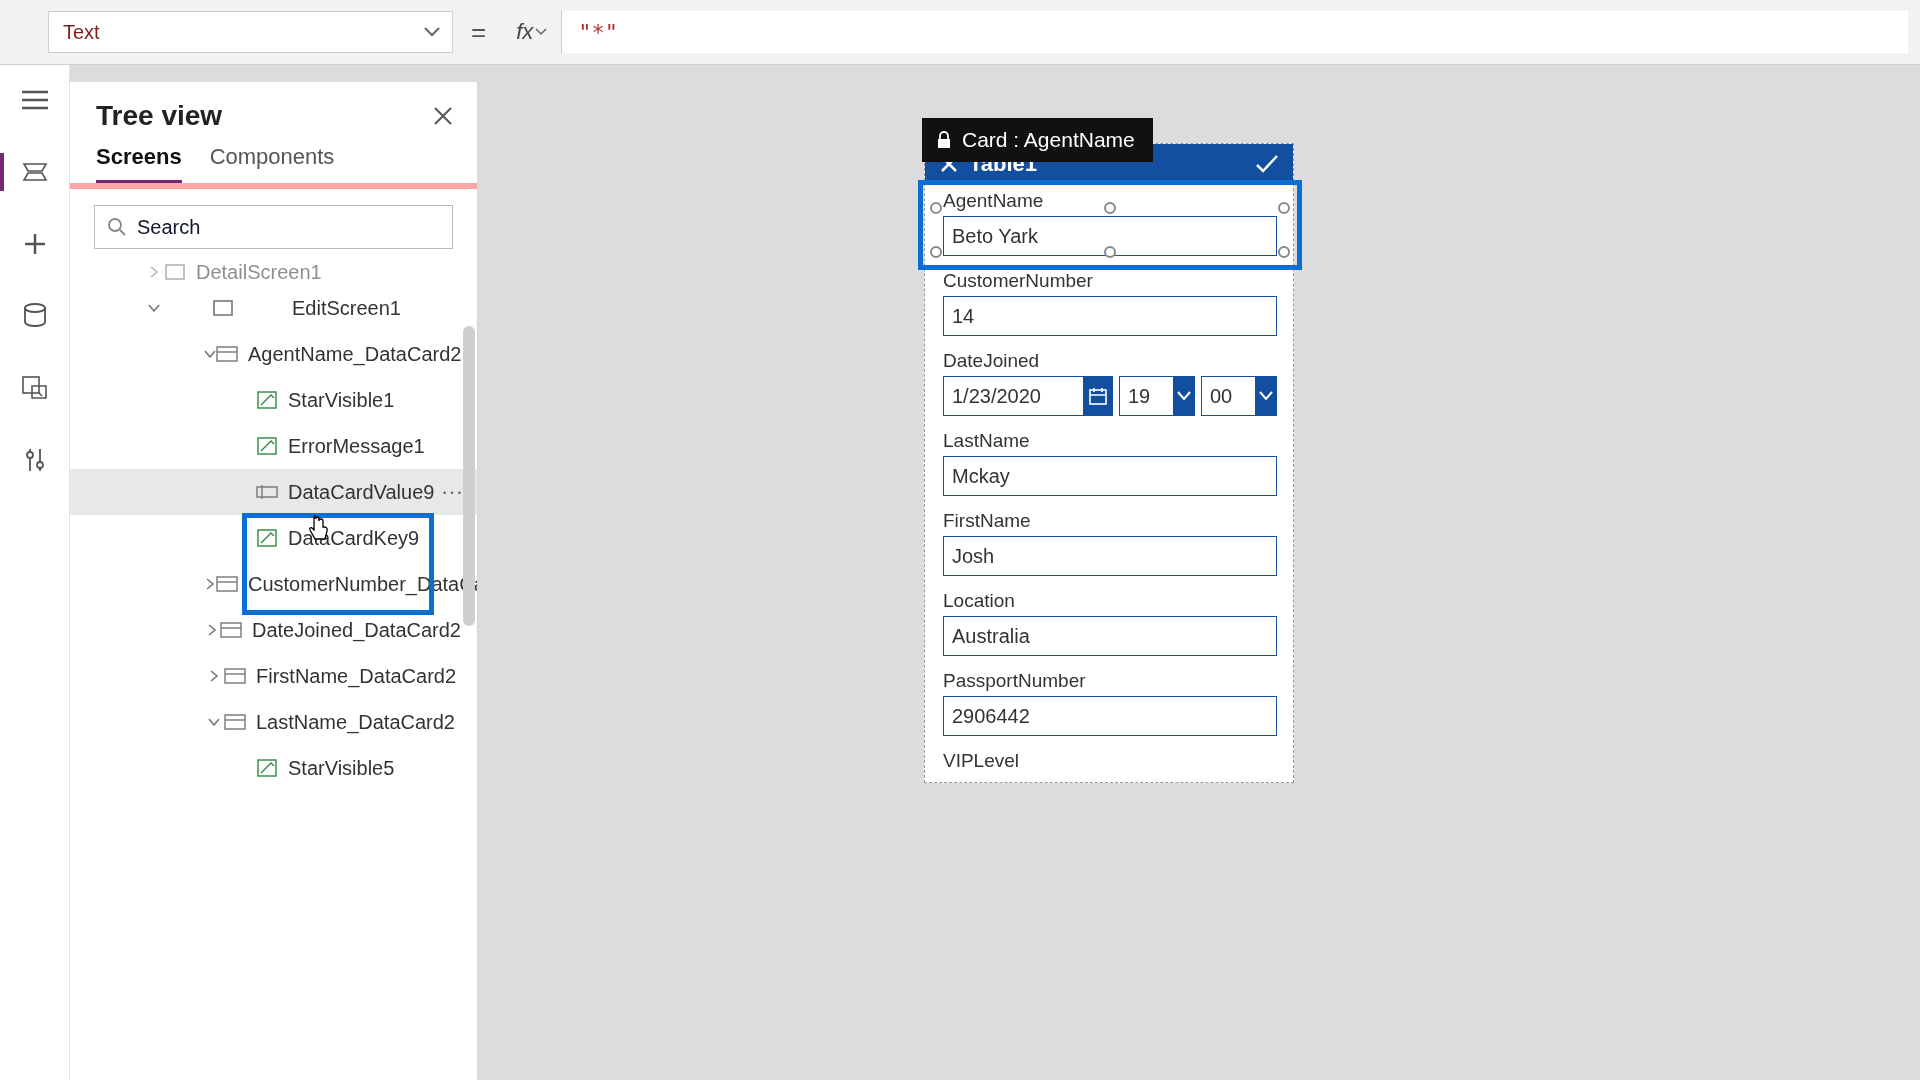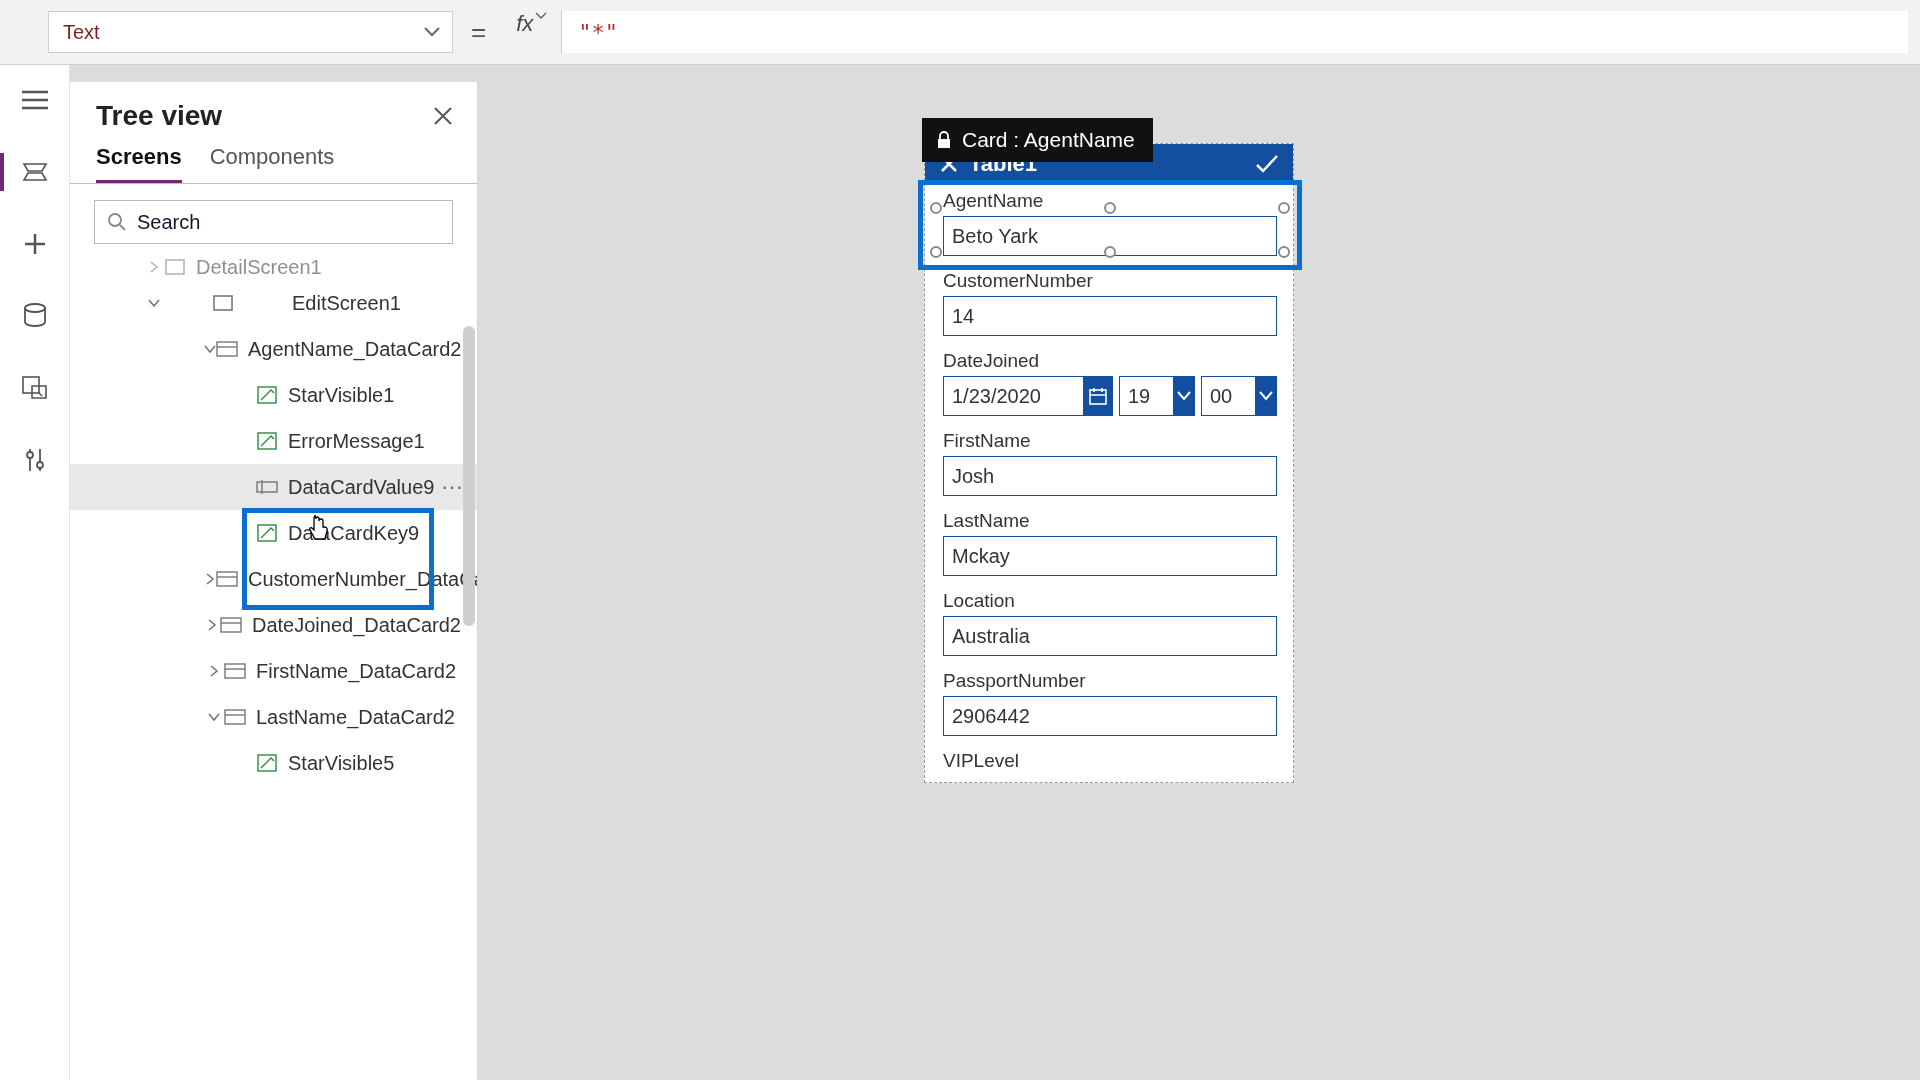--- a/index.html
+++ b/index.html
@@ -3,35 +3,35 @@
 <meta charset="utf-8">
 <style>
   * { box-sizing: border-box; margin: 0; padding: 0; font-family: "Segoe UI", Arial, sans-serif; }
   body { width: 1920px; height: 1080px; background: #dcdcdc; overflow: hidden; position: relative; }
 
   
   .topbar { position: absolute; top: 0; left: 0; right: 0; height: 65px; background: #f3f2f1; display: flex; align-items: center; border-bottom: 1px solid #d0d0d0; }
   .prop-dd { margin-left: 48px; width: 405px; height: 42px; border: 1px solid #cfcfcf; background: #fff; display: flex; align-items: center; padding: 0 14px; font-size: 20px; color: #7f1d1d; position: relative; }
   .prop-dd .chev { position: absolute; right: 12px; top: 14px; }
   .equals { margin: 0 16px 0 18px; font-size: 26px; color: #555; }
-  .fx-box { width: 60px; height: 42px; display: flex; justify-content: center; gap: 2px; color: #444; font-style: italic; font-size: 22px; border-right: 1px solid #ccc; }
+  .fx-box { width: 60px; height: 42px; display: flex; align-items: center; justify-content: center; gap: 2px; color: #444; font-style: italic; font-size: 22px; border-right: 1px solid #ccc; }
   .formula { flex: 1; height: 42px; background: #fff; display: flex; align-items: center; padding: 0 16px; font-family: Consolas, monospace; font-size: 22px; color: #b03030; margin-right: 12px; }
 
   
   .leftrail { position: absolute; top: 65px; left: 0; width: 70px; height: calc(100% - 65px); background: #fff; border-right: 1px solid #e2e2e2; display: flex; flex-direction: column; align-items: center; padding-top: 12px; gap: 26px; }
   .rail-btn { width: 46px; height: 46px; display: flex; align-items: center; justify-content: center; color: #555; cursor: pointer; }
   .rail-btn.active { position: relative; }
   .rail-btn.active::before { content: ""; position: absolute; left: -12px; top: 4px; bottom: 4px; width: 4px; background: #742774; }
 
   
   .treepanel { position: absolute; top: 82px; left: 70px; width: 408px; height: calc(100% - 65px); background: #fff; border-right: 1px solid #d6d6d6; }
   .tp-head { display: flex; align-items: center; justify-content: space-between; padding: 18px 24px 8px 26px; }
   .tp-title { font-size: 28px; font-weight: 600; color: #222; }
   .tp-close { font-size: 24px; color: #555; cursor: pointer; }
-  .tp-tabs { display: flex; gap: 28px; padding: 4px 26px 0 26px; font-size: 22px; color: #555; border-bottom: 1px solid #fca5a5; }
+  .tp-tabs { display: flex; gap: 28px; padding: 4px 26px 0 26px; font-size: 22px; color: #555; border-bottom: 6px solid #fca5a5; }
   .tp-tab { padding-bottom: 10px; cursor: pointer; }
   .tp-tab.active { color: #111; border-bottom: 3px solid #742774; font-weight: 600; }
   .tp-search { margin: 16px 24px 10px 24px; height: 44px; border: 1px solid #b9b9b9; display: flex; align-items: center; padding: 0 12px; gap: 10px; color: #0f172a; font-size: 20px; }
 
   .tree { position: relative; font-size: 20px; color: #333; overflow: hidden; }
   .trow { display: flex; align-items: center; height: 46px; padding-right: 16px; position: relative; }
   .trow.selected { background: #e8e8e8; }
   .chevsp { width: 20px; display: flex; justify-content: center; color: #666; }
   .ticon { width: 22px; height: 22px; margin-right: 10px; display: flex; align-items: center; justify-content: center; color: #666; }
   .more { position: absolute; right: 14px; color: #666; font-size: 22px; }
@@ -357,26 +357,26 @@
         <div class="finput">00</div>
         <div class="dd-chev">
             <svg width="14" height="12" viewBox="0 0 14 12">
               <path d="M1 2l6 7 6-7" stroke="#fff" stroke-width="2" fill="none"></path>
             </svg>
           </div>
       </div>
     </div>
   </div>
   <div class="fld">
+    <div class="flabel">LastName</div>
+    <div class="finput">Mckay</div>
+  </div>
+  <div class="fld">
     <div class="flabel">FirstName</div>
     <div class="finput">Josh</div>
-  </div>
-  <div class="fld">
-    <div class="flabel">LastName</div>
-    <div class="finput">Mckay</div>
   </div>
   <div class="fld">
     <div class="flabel">Location</div>
     <div class="finput">Australia</div>
   </div>
   <div class="fld">
     <div class="flabel">PassportNumber</div>
     <div class="finput">2906442</div>
   </div>
   <div class="fld" style="padding-bottom:0">

